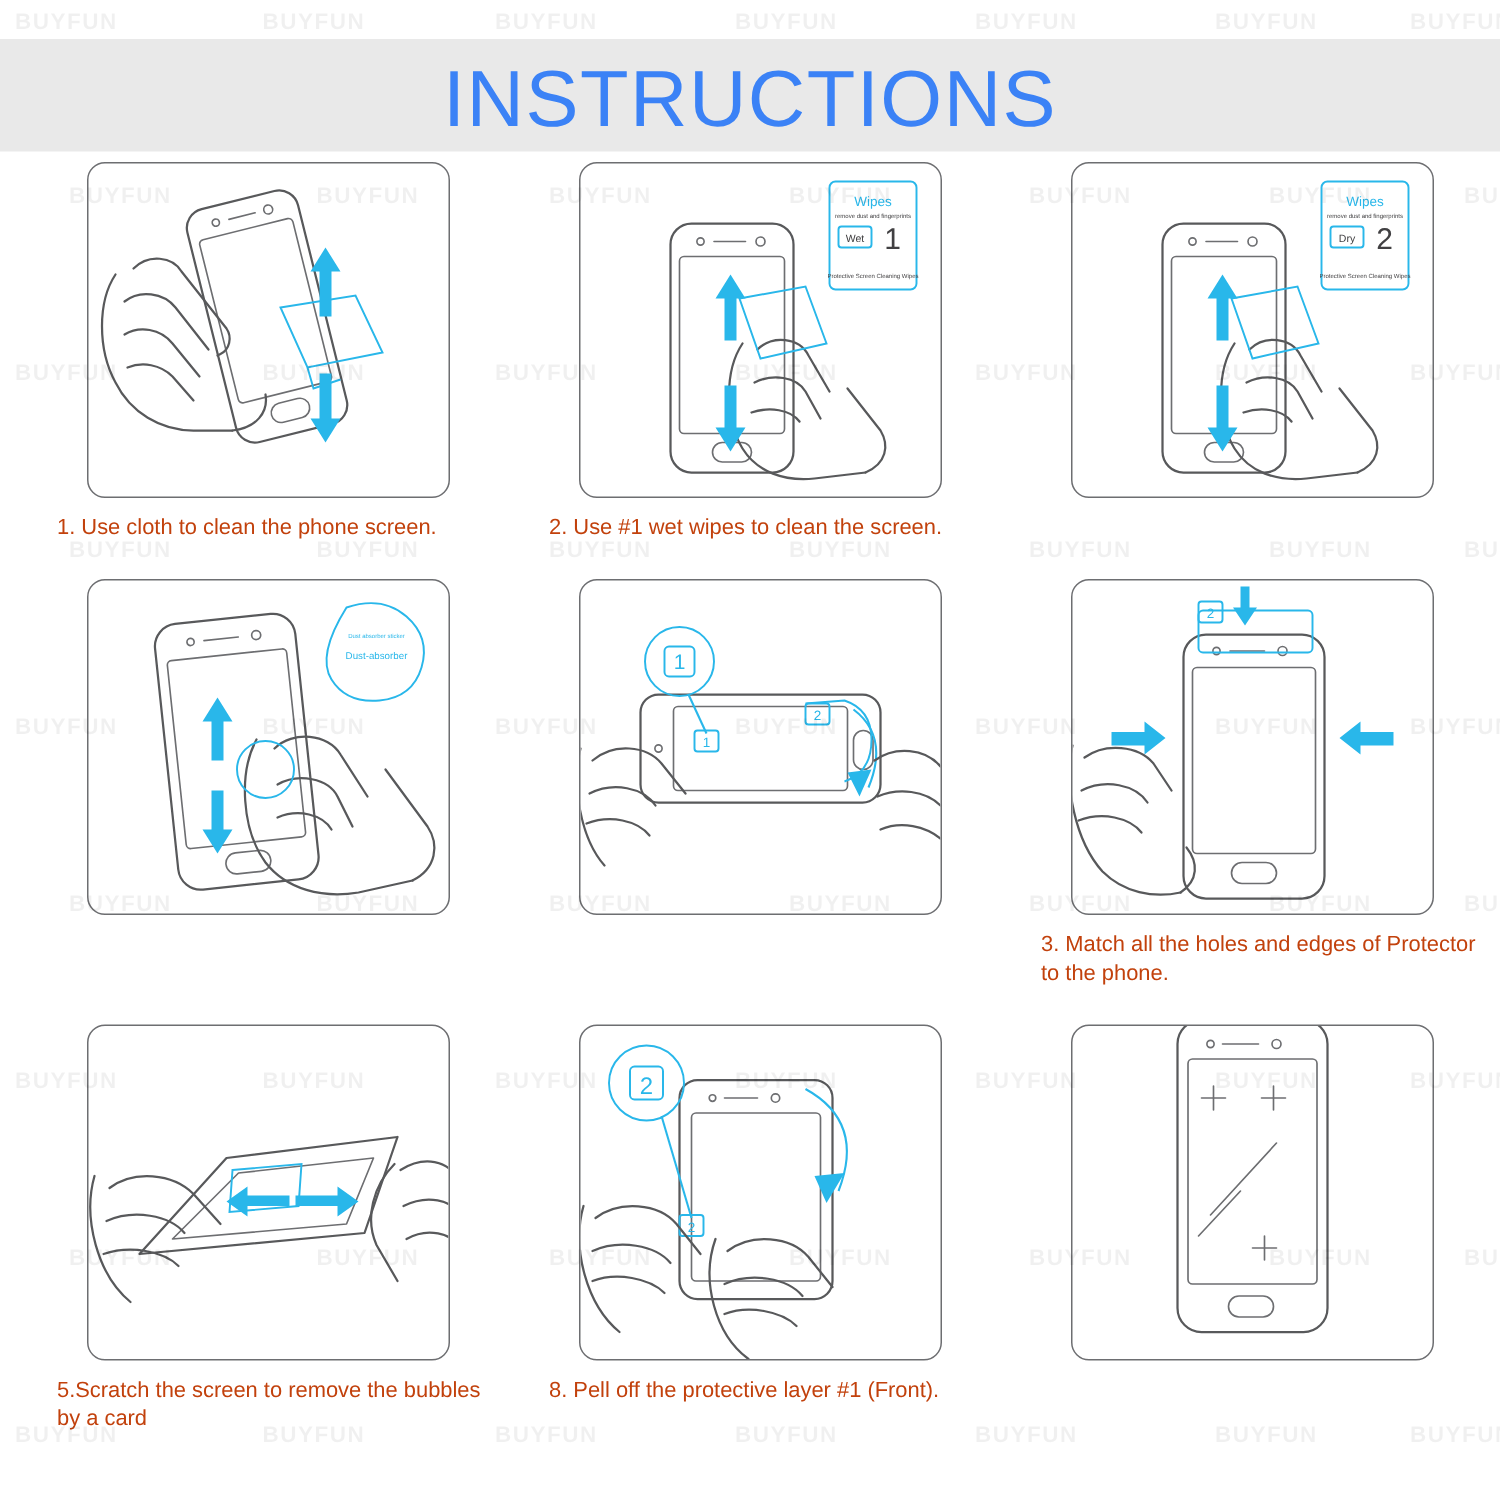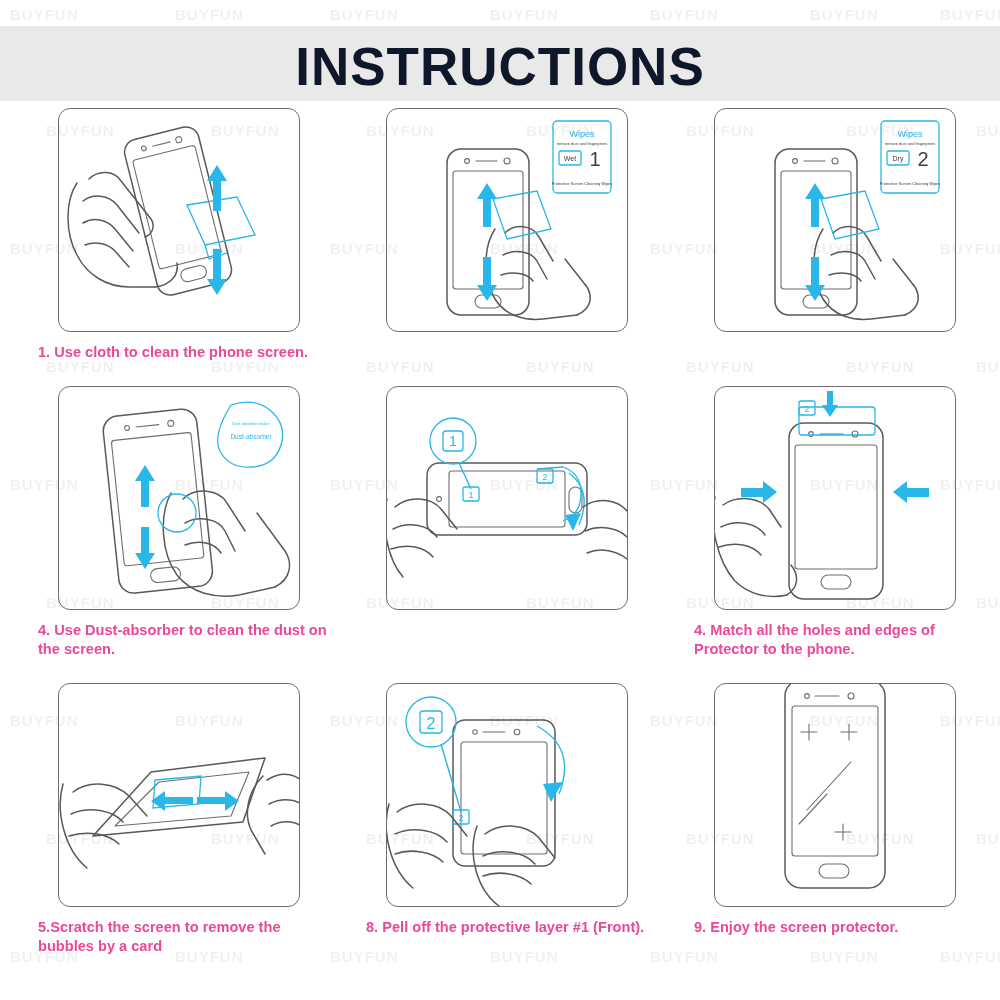--- a/index.html
+++ b/index.html
@@ -43,23 +43,23 @@
     background: #e9e9e9;
     z-index: 1;
   }
   .header-title {
     position: absolute;
     left: 0; top: 36px;
     width: 1000px;
     text-align: center;
     font-size: 53px;
     letter-spacing: 1px;
-    color: #0f172a;
+    color: #3b82f6;
     font-family: "Liberation Sans", sans-serif;
-    font-weight: 700;
+    font-weight: 400;
     z-index: 2;
   }
 
   
   .grid {
     position: absolute;
     left: 0; top: 108px;
     width: 1000px;
     z-index: 2;
   }
@@ -82,23 +82,22 @@
     border-radius: 12px;
     position: relative;
     background: #fff;
     overflow: hidden;
   }
 
   .caption {
     margin: 11px 0 0 18px;
     font-size: 14.6px;
     line-height: 19px;
-    color: #ec4899;
+    color: #c2410c;
     width: 290px;
-    font-weight: bold;
   }
   .row2 .caption, .row3 .caption { }
 
   .row-spacer1 { height: 24px; }
   .row-spacer2 { height: 24px; }
 
   
   .panel svg { position: absolute; left: 0; top: 0; }
 
   .stroke  { fill: none; stroke: #58595b; stroke-width: 1.5; stroke-linecap: round; stroke-linejoin: round; }
@@ -173,20 +172,21 @@
 
           <rect class="cyan-soft" x="166" y="12" width="58" height="72" rx="4"></rect>
           <text class="lbl-cyan" x="195" y="28" font-size="9" text-anchor="middle">Wipes</text>
           <text class="lbl-dark" x="195" y="36" font-size="4" text-anchor="middle">remove dust and fingerprints</text>
           <rect class="cyan-soft" x="172" y="42" width="22" height="14" rx="2"></rect>
           <text class="lbl-dark" x="183" y="52" font-size="7" text-anchor="middle">Wet</text>
           <text class="lbl-dark" x="208" y="57" font-size="20" text-anchor="middle">1</text>
           <text class="lbl-dark" x="195" y="76" font-size="4" text-anchor="middle">Protective Screen Cleaning Wipes</text>
         </svg>
       </div>
+      <div class="caption">2. Use #1 wet wipes to clean the screen.</div>
     </div>
 
     <div class="cell">
       <div class="panel">
         <svg width="240" height="222" viewBox="0 0 240 222">
           <rect class="stroke" x="60" y="40" width="82" height="166" rx="14"></rect>
           <rect class="stroke-thin" x="66" y="62" width="70" height="118" rx="3"></rect>
           <circle class="stroke-thin" cx="80" cy="52" r="2.4"></circle>
           <line class="stroke-thin" x1="89" y1="52" x2="110" y2="52"></line>
           <circle class="stroke-thin" cx="120" cy="52" r="3"></circle>
@@ -237,21 +237,20 @@
           <circle class="cyan-soft" cx="118" cy="126" r="19"></circle>
 
           <path class="cyan-fill" d="M86 78 l10 16 l-6 0 l0 26 l-8 0 l0 -26 l-6 0 Z"></path>
           <path class="cyan-fill" d="M86 182 l10 -16 l-6 0 l0 -26 l-8 0 l0 26 l-6 0 Z"></path>
 
           <path class="cyan-soft" d="M172 18 q24 -8 40 6 q16 14 10 34 q-6 20 -28 22 q-22 2 -32 -14 q-10 -16 10 -48 Z" fill="#eaf8fe"></path>
           <text class="lbl-cyan" x="192" y="38" font-size="4" text-anchor="middle">Dust absorber sticker</text>
           <text class="lbl-cyan" x="192" y="52" font-size="6.5" text-anchor="middle">Dust-absorber</text>
         </svg>
       </div>
-      <div class="caption">4. Use Dust-absorber to clean the dust on the screen.</div>
     </div>
 
     <div class="cell">
       <div class="panel">
         <svg width="240" height="222" viewBox="0 0 240 222">
 
           <rect class="stroke" x="40" y="76" width="160" height="72" rx="12"></rect>
           <rect class="stroke-thin" x="62" y="84" width="116" height="56" rx="3"></rect>
           <circle class="stroke-thin" cx="52" cy="112" r="2.4"></circle>
           <rect class="stroke-thin" x="182" y="100" width="13" height="26" rx="6.5"></rect>
@@ -302,21 +301,21 @@
           <path class="cyan-fill" d="M26 110 l0 -9 l22 0 l0 -7 l14 11 l-14 11 l0 -6 l-22 0 Z"></path>
           <path class="cyan-fill" d="M214 110 l0 -9 l-22 0 l0 -7 l-14 11 l14 11 l0 -6 l22 0 Z"></path>
 
           <path class="stroke" d="M8 118 C22 108 44 110 54 122 L66 140"></path>
           <path class="stroke" d="M6 140 C22 132 42 136 50 148"></path>
           <path class="stroke" d="M4 160 C20 154 38 158 46 168"></path>
           <path class="stroke" d="M0 110 C-6 136 2 174 20 194 C34 208 54 212 72 208"></path>
           <path class="stroke" d="M72 208 C84 200 84 188 76 178"></path>
         </svg>
       </div>
-      <div class="caption">4. Match all the holes and edges of Protector to the phone.</div>
+      <div class="caption">3. Match all the holes and edges of Protector to the phone.</div>
     </div>
   </div>
 
   <div class="row-spacer2"></div>
 
   <div class="row row3">
 
     <div class="cell">
       <div class="panel">
         <svg width="240" height="222" viewBox="0 0 240 222">
@@ -390,21 +389,20 @@
               <line x1="94" y1="40" x2="94" y2="56"></line>
             <line x1="126" y1="48" x2="142" y2="48"></line>
               <line x1="134" y1="40" x2="134" y2="56"></line>
             <line x1="120" y1="148" x2="136" y2="148"></line>
               <line x1="128" y1="140" x2="128" y2="156"></line>
             <line x1="92" y1="126" x2="136" y2="78"></line>
             <line x1="84" y1="140" x2="112" y2="110"></line>
           </g>
         </svg>
       </div>
-      <div class="caption">9. Enjoy the screen protector.</div>
     </div>
   </div>
 </div>
 
 <div id="watermarks">
     <div class="wm" style="left: 10px; top: 6px; opacity: 0.055;">BUYFUN</div>
     <div class="wm" style="left: 175px; top: 6px; opacity: 0.055;">BUYFUN</div>
     <div class="wm" style="left: 330px; top: 6px; opacity: 0.055;">BUYFUN</div>
     <div class="wm" style="left: 490px; top: 6px; opacity: 0.055;">BUYFUN</div>
     <div class="wm" style="left: 650px; top: 6px; opacity: 0.055;">BUYFUN</div>

